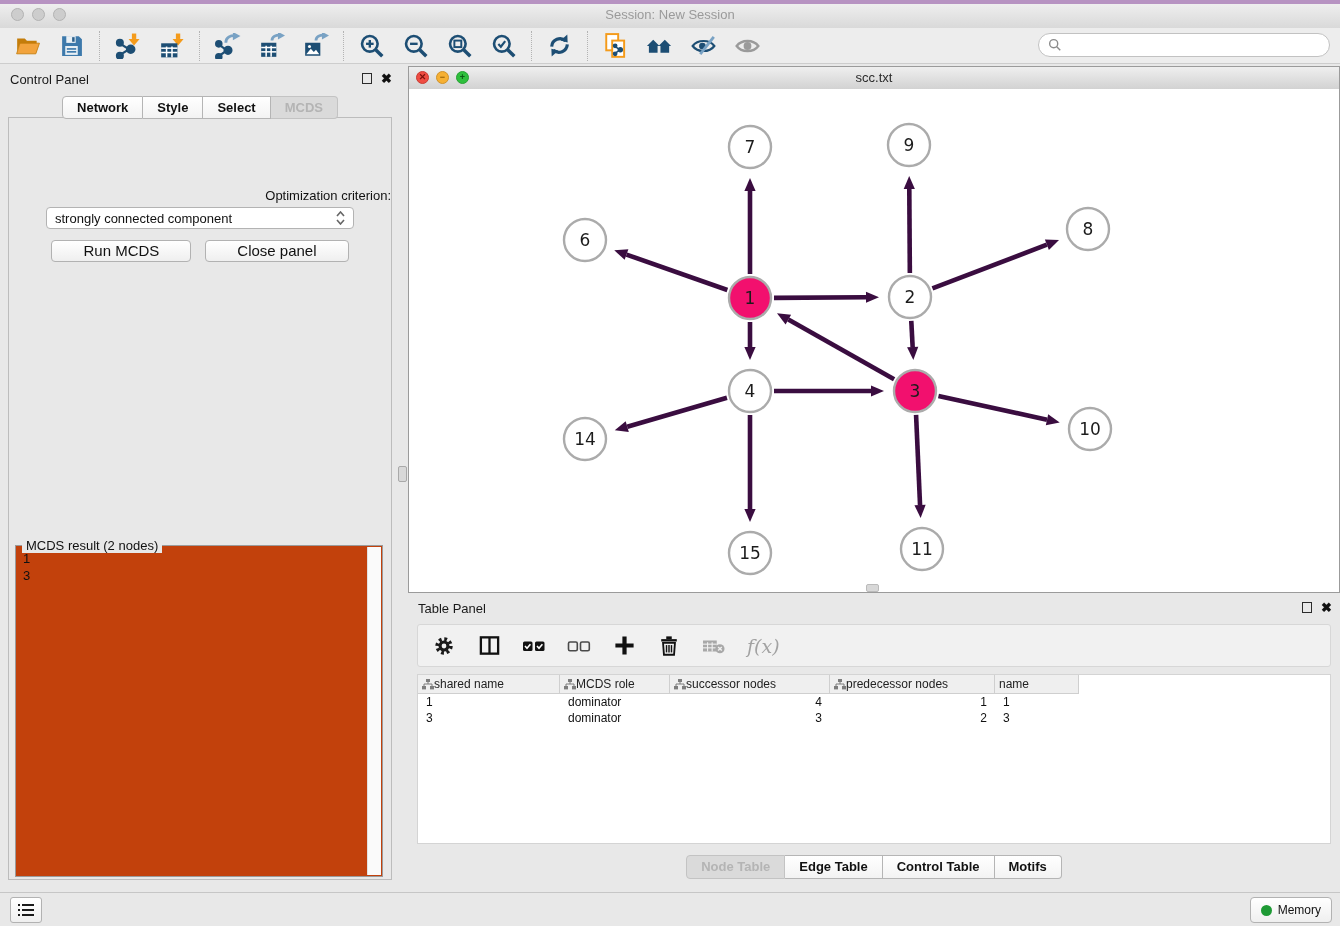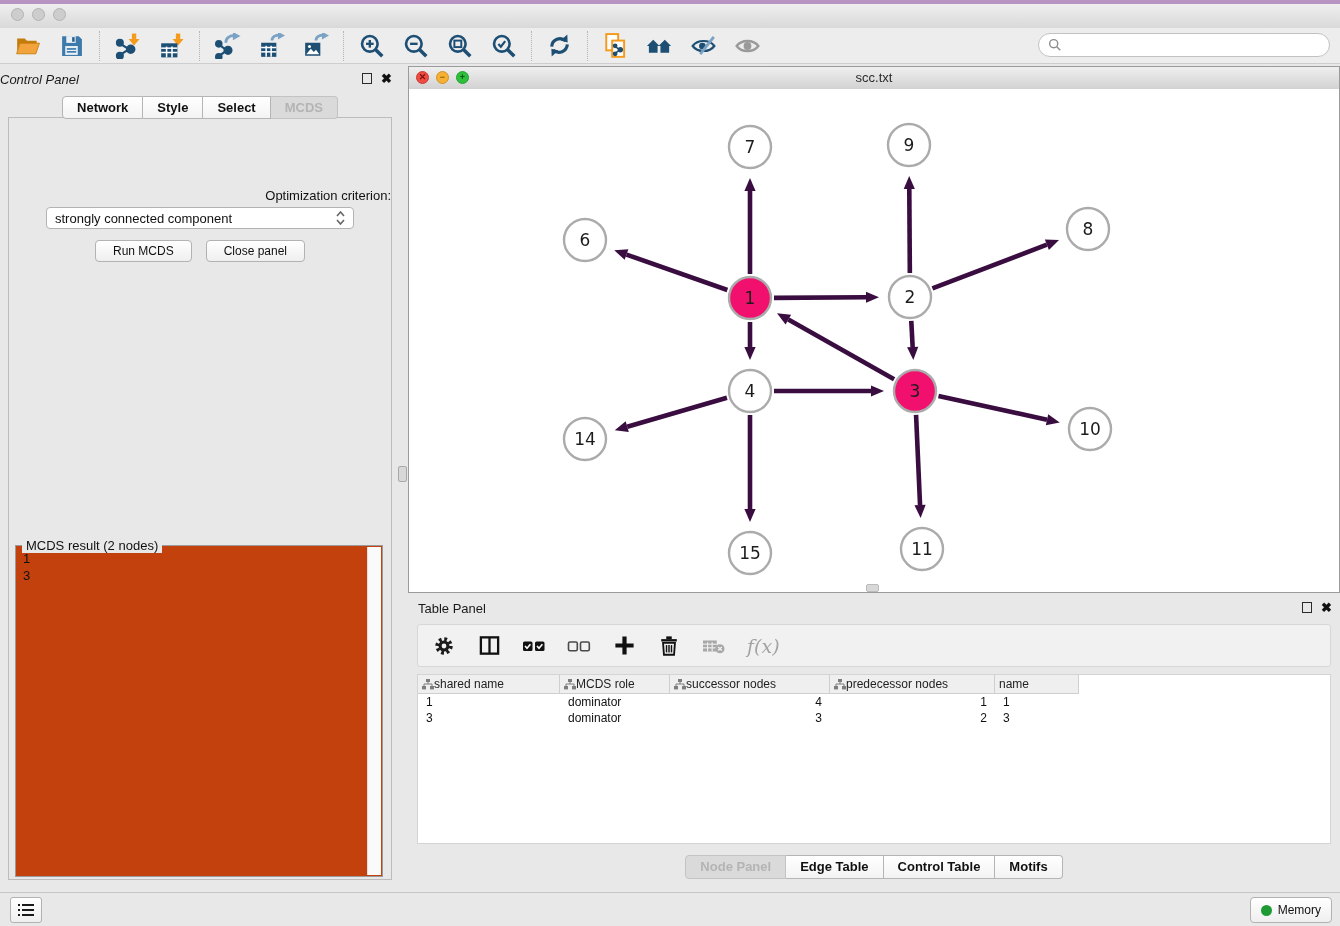--- a/index.html
+++ b/index.html
@@ -18,35 +18,35 @@
   .tgroup{display:flex;align-items:center;gap:17px;padding:0 14px;height:30px;}
   .tgroup + .tgroup{border-left:1px dotted #b3b3b3;}
   .ticon{width:27px;height:27px;display:flex;align-items:center;justify-content:center;cursor:default;}
   .ticon svg{display:block;}
   .search-box{position:absolute;right:10px;top:5px;width:292px;height:24px;background:#fff;border:1px solid #c2c2c2;border-radius:13px;display:flex;align-items:center;padding:0 9px;box-sizing:border-box;gap:5px;}
   .search-box input{border:none;outline:none;flex:1;font-size:13px;font-family:"Liberation Sans",sans-serif;background:transparent;color:#333;}
 
   
   .control-panel{position:absolute;left:0;top:66px;width:400px;height:818px;}
   .cp-header{position:absolute;top:0;left:0;right:0;height:28px;}
-  .cp-title{position:absolute;left:0;top:6px;font-size:13px;color:#1a1a1a;font-style:italic;}
+  .cp-title{position:absolute;left:10px;top:6px;font-size:13px;color:#1a1a1a;}
   .panel-btns{position:absolute;right:8px;top:6px;display:flex;gap:9px;align-items:center;}
   .float-btn{width:10px;height:11px;border:1.6px solid #2b2b2b;box-sizing:border-box;}
   .close-btn{font-size:13px;font-weight:bold;color:#111;line-height:13px;}
   .cp-content{position:absolute;left:8px;top:51px;right:8px;bottom:4px;background:#e8e8e8;border:1px solid #bcbcbc;}
   .seg-tabs{position:absolute;top:30px;left:0;right:0;display:flex;justify-content:center;z-index:3;}
   .seg{height:21px;line-height:21px;padding:0 14px;font-size:13px;font-weight:600;background:linear-gradient(#fff,#f3f3f3);border:1px solid #b5b5b5;border-left:none;color:#111;cursor:default;}
   .seg:first-child{border-left:1px solid #b5b5b5;border-radius:4px 0 0 4px;}
   .seg:last-child{border-radius:0 4px 4px 0;}
   .seg.active{background:#dadada;color:#b4b4b4;border-color:#c3c3c3;}
   .opt-label{position:absolute;top:70px;left:0;right:0;text-align:right;font-size:13px;color:#111;}
   .dropdown{position:absolute;top:89px;left:37px;width:308px;height:22px;background:#fff;border:1px solid #b3b3b3;border-radius:4px;display:flex;align-items:center;box-sizing:border-box;padding:0 8px;}
   .dropdown .dd-text{flex:1;font-size:13px;color:#111;}
   .btn-row{position:absolute;top:122px;left:0;right:0;display:flex;justify-content:center;gap:14px;}
-  .mac-btn{height:22px;line-height:20px;padding:0 17px;font-size:12px;color:#111;background:linear-gradient(#ffffff,#efefef);border:1px solid #b2b2b2;border-radius:4px;cursor:default;font-family:"Liberation Sans",sans-serif;}
+  .mac-btn{height:22px;line-height:20px;padding:0 31px;font-size:15px;color:#111;background:linear-gradient(#ffffff,#efefef);border:1px solid #b2b2b2;border-radius:4px;cursor:default;font-family:"Liberation Sans",sans-serif;}
   .result-box{position:absolute;left:6px;right:8px;top:427px;bottom:2px;border:1px solid #9b9b9b;background:#c2410c;}
   .result-legend{position:absolute;top:-8px;left:6px;background:#e8e8e8;padding:0 4px;font-size:13px;color:#111;}
   .result-text{position:absolute;inset:1px 14px 1px 1px;font-family:"Liberation Sans",sans-serif;font-size:13px;line-height:17px;color:#111;margin:0;padding:3px 6px;white-space:pre;}
   .result-scroll{position:absolute;top:1px;bottom:1px;right:1px;width:13px;background:#fafafa;border-left:1px solid #e2e2e2;}
 
   
   .splitter-handle-v{position:absolute;left:398px;top:466px;width:9px;height:16px;background:#d8d8d8;border:1px solid #a9a9a9;border-radius:2px;box-sizing:border-box;}
   .splitter-handle-h{position:absolute;left:866px;top:584px;width:13px;height:8px;background:#d8d8d8;border:1px solid #bbb;border-radius:2px;box-sizing:border-box;}
 
   
@@ -84,20 +84,21 @@
 </head>
 <body>
 
 <div class="titlebar">
   <div class="accent"></div>
   <div class="traffic">
     <div class="light inactive"></div>
     <div class="light inactive"></div>
     <div class="light inactive"></div>
   </div>
+  <div class="win-title">Session: New Session</div>
 </div>
 
 <div class="toolbar">
   <div class="tgroup">
     <div class="ticon">
       <svg width="26" height="26" viewBox="0 0 24 24">
           <path d="M2 5h7l2 2.2h9v3H4.5L2 17z" fill="#c47d0a"></path>
           <path d="M4.6 9.4h18l-3.4 9.8H1.5z" fill="#f2a33c" stroke="#c47d0a" stroke-width="0.8"></path>
         </svg>
     </div>
@@ -509,21 +510,21 @@
           <div class="td" style="width: 142px; text-align: left;">3</div>
           <div class="td" style="width: 110px; text-align: left;">dominator</div>
           <div class="td" style="width: 160px; text-align: right;">3</div>
           <div class="td" style="width: 165px; text-align: right;">2</div>
           <div class="td" style="width: 84px; text-align: left;">3</div>
         </div>
       </div>
   </div>
 
   <div class="tp-tabs" id="tp-tabs">
-      <div class="seg active">Node Panel</div>
+      <div class="seg active">Node Table</div>
       <div class="seg">Edge Table</div>
       <div class="seg">Control Table</div>
       <div class="seg">Motifs</div>
     </div>
 </div>
 
 <div class="status-bar">
   <div class="list-btn">
     <svg width="16" height="14" viewBox="0 0 16 14">
         <g fill="#1a1a1a">

